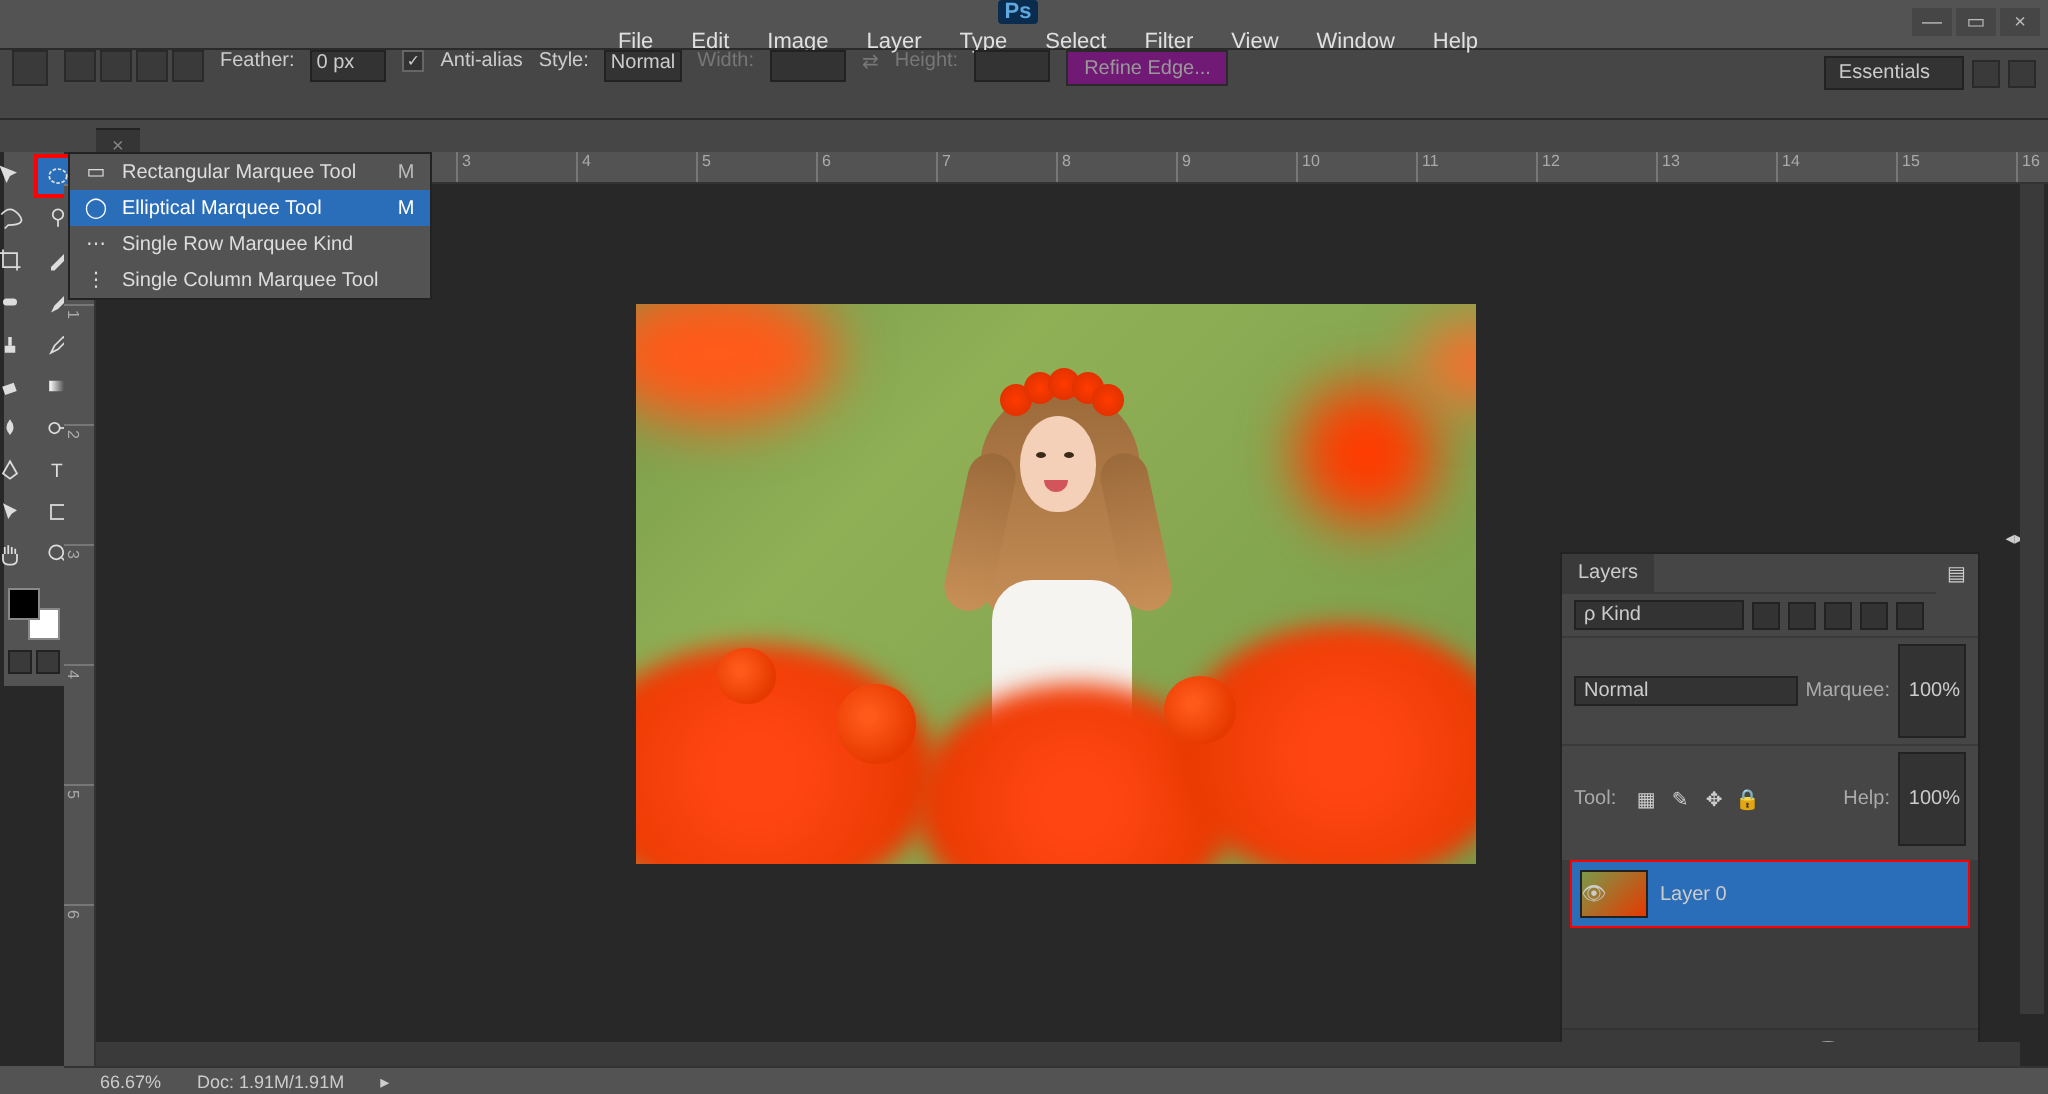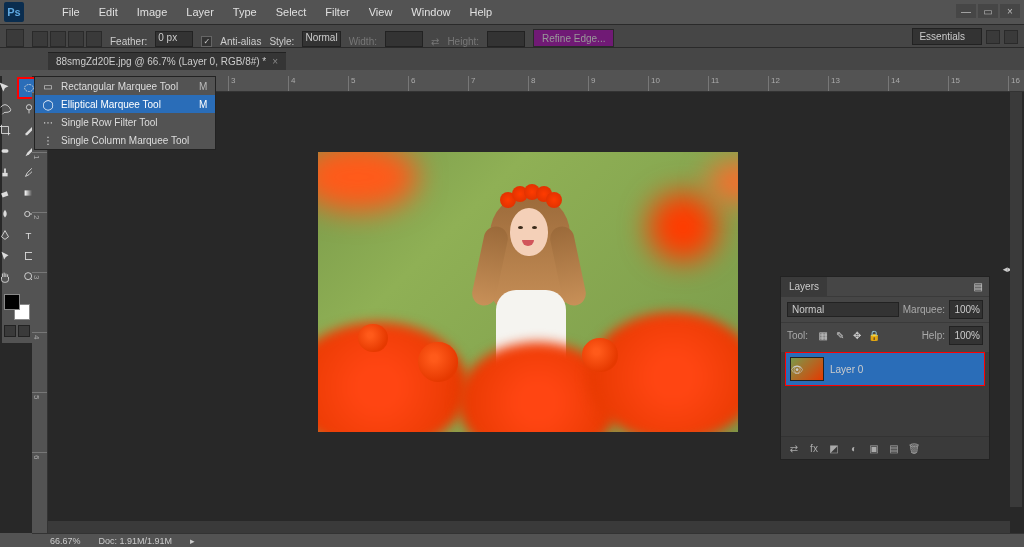--- a/index.html
+++ b/index.html
@@ -1,29 +1,29 @@
 <!DOCTYPE html>
 <html><head>
 <meta charset="utf-8">
 <style>
 * { margin:0; padding:0; box-sizing:border-box; font-family:"Segoe UI",Tahoma,sans-serif; user-select:none; }
 body { width:1024px; height:547px; background:#535353; overflow:hidden; position:relative; color:#e0e0e0; }
 
 
-.titlebar { height:24px; background:#535353; display:flex; align-items:center; padding:0 4px; }
+.titlebar { height:24px; background:#535353; display:flex; align-items:center; padding:0 4px;flex-direction:column; }
 .ps-logo { width:20px; height:20px; background:#0a2d4f; color:#5fa8e0; font-size:11px; font-weight:bold; display:flex; align-items:center; justify-content:center; border-radius:2px; margin-right:6px; }
 .window-controls { position:absolute; right:4px; top:4px; display:flex; gap:2px; }
 .window-controls div { width:20px; height:14px; background:#464646; color:#bbb; font-size:10px; display:flex; align-items:center; justify-content:center; cursor:pointer; }
 
 
 .menubar { display:flex; gap:3px; padding-left:24px;text-align:center; }
 .menubar span { font-size:11px; color:#e0e0e0; padding:3px 8px; cursor:pointer; }
 
 
-.optionsbar { height:24px; background:#464646; border-top:1px solid #2a2a2a; border-bottom:1px solid #2a2a2a; display:flex; align-items:flex-end; padding:0 6px; gap:8px; font-size:10px; color:#ccc; }
+.optionsbar { height:36px; background:#464646; border-top:1px solid #2a2a2a; border-bottom:1px solid #2a2a2a; display:flex; align-items:flex-start; padding:0 6px; gap:8px; font-size:10px; color:#ccc; }
 .opt-icon { width:18px; height:18px; background:#3a3a3a; border:1px solid #2a2a2a; }
 .opt-group { display:flex; gap:2px; }
 .opt-group .mini { width:16px; height:16px; background:#3a3a3a; border:1px solid #2a2a2a; }
 .opt-input { width:38px; height:16px; background:#333; border:1px solid #222; color:#ccc; font-size:10px; padding:0 2px; }
 .opt-select { height:16px; background:#333; border:1px solid #222; color:#ccc; font-size:10px; padding:0 2px; }
 .opt-btn { height:18px; background:#701a75; border:1px solid #2a2a2a; color:#999; font-size:10px; padding:0 8px; }
 .checkbox { width:11px; height:11px; background:#333; border:1px solid #666; display:inline-flex; align-items:center; justify-content:center; color:#ccc; font-size:8px; }
 .workspace-sel { position:absolute; right:6px; top:28px; display:flex; align-items:center; gap:4px; }
 .workspace-sel .sel { background:#333; border:1px solid #222; color:#ccc; font-size:10px; padding:2px 16px 2px 6px; }
 .tiny-icon { width:14px; height:14px; background:#3a3a3a; border:1px solid #2a2a2a; }
@@ -81,21 +81,21 @@
 
 
 .layers { position:absolute; right:34px; top:200px; width:210px; background:#464646; border:1px solid #222; font-size:10px; color:#ccc; }
 .layers-collapse { position:absolute; right:4px; top:188px; width:36px; height:10px; display:flex; justify-content:flex-end; gap:3px; }
 .layers-collapse span { color:#ccc; font-size:9px; }
 .layers-tab { background:#3a3a3a; padding:4px 8px; font-size:10px; display:inline-block; }
 .layers-menu { float:right; padding:4px 6px; }
 .layers-row { display:flex; align-items:center; gap:4px; padding:3px 6px; border-top:1px solid #3a3a3a; }
 .layers-row .dd { background:#333; border:1px solid #222; padding:1px 4px; flex:1; }
 .layers-row .lbl { color:#aaa; }
-.layers-row .inp { width:34px; background:#333; border:1px solid #222; padding:3px 2px; text-align:right; }
+.layers-row .inp { width:34px; background:#333; border:1px solid #222; padding:17px 2px; text-align:right; }
 .filter-icons { display:flex; gap:4px; }
 .filter-icons .fi2 { width:14px; height:14px; background:#333; border:1px solid #222; }
 .layer-list { background:#3c3c3c; min-height:84px; }
 .layer-item { display:flex; align-items:center; padding:4px; gap:6px; border:1px solid #ff0000; margin:4px; background:#2a6db8; }
 .layer-item .eye { width:14px; height:14px; display:flex; align-items:center; justify-content:center; background:transparent; }
 .layer-item .thumb { width:34px; height:24px; background:linear-gradient(135deg,#7a9a4a,#e63900); border:1px solid #222; }
 .layers-footer { display:flex; gap:6px; padding:4px 6px; border-top:1px solid #333; background:#3a3a3a; }
 .layers-footer .fi3 { width:14px; height:14px; display:flex; align-items:center; justify-content:center; color:#aaa; }
 .lock-icons { display:flex; gap:3px; margin-left:4px; }
 .lock-icons .li { width:14px; height:14px; display:flex; align-items:center; justify-content:center; }
@@ -154,21 +154,20 @@
   <button class="opt-btn">Refine Edge...</button>
   <div class="workspace-sel">
     <div class="sel">Essentials</div>
     <div class="tiny-icon"></div>
     <div class="tiny-icon"></div>
   </div>
 </div>
 
 <div class="doctab-row">
   <div class="doctab">
-    <span>88smgZd20E.jpg @ 66.7% (Layer 0, RGB/8#) *</span>
     <span class="x">×</span>
   </div>
 </div>
 
 <div class="main">
 
   <div class="toolbar">
     <div class="tool-row">
       <div class="tool">
           <svg viewBox="0 0 16 16">
@@ -315,21 +314,21 @@
       <span>Rectangular Marquee Tool</span>
       <span class="sc">M</span>
     </div>
     <div class="flyout-row sel">
       <span class="fi">◯</span>
       <span>Elliptical Marquee Tool</span>
       <span class="sc">M</span>
     </div>
     <div class="flyout-row">
       <span class="fi">⋯</span>
-      <span>Single Row Filter Tool</span>
+      <span>Single Row Marquee Kind</span>
       <span class="sc"></span>
     </div>
     <div class="flyout-row">
       <span class="fi">⋮</span>
       <span>Single Column Marquee Tool</span>
       <span class="sc"></span>
     </div>
   </div>
 
   <div class="ruler-h">
@@ -397,20 +396,30 @@
   <div class="layers-collapse">
     <span>◂▸</span>
     <span>×</span>
   </div>
   <div class="layers">
     <div>
       <div class="layers-tab">Layers</div>
       <div class="layers-menu">▤</div>
     </div>
     <div class="layers-row">
+      <div class="dd">ρ Kind</div>
+      <div class="filter-icons">
+        <div class="fi2"></div>
+        <div class="fi2"></div>
+        <div class="fi2"></div>
+        <div class="fi2"></div>
+        <div class="fi2"></div>
+      </div>
+    </div>
+    <div class="layers-row">
       <div class="dd">Normal</div>
       <span class="lbl">Marquee:</span>
       <div class="inp">100%</div>
     </div>
     <div class="layers-row">
       <span class="lbl">Tool:</span>
       <div class="lock-icons">
         <div class="li">▦</div>
         <div class="li">✎</div>
         <div class="li">✥</div>

